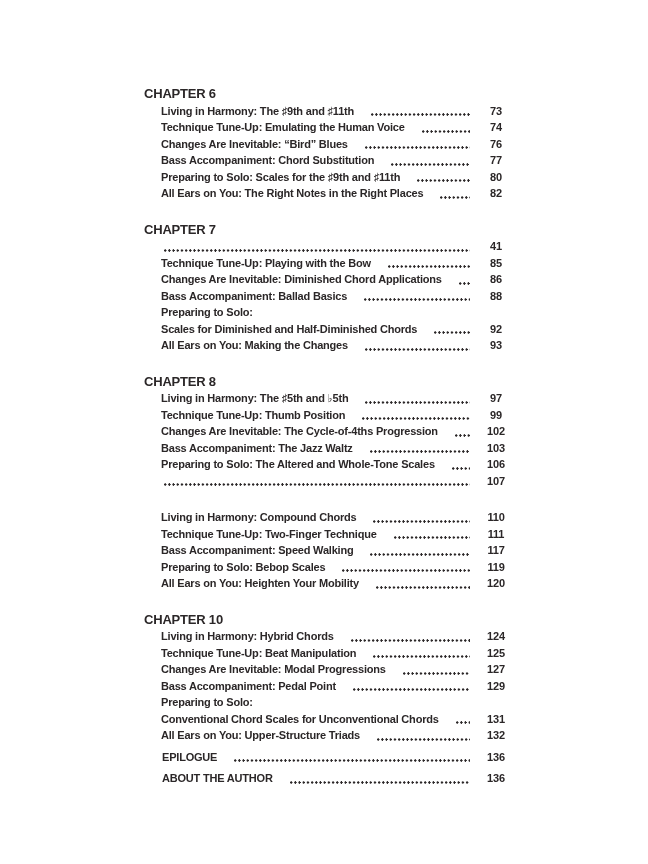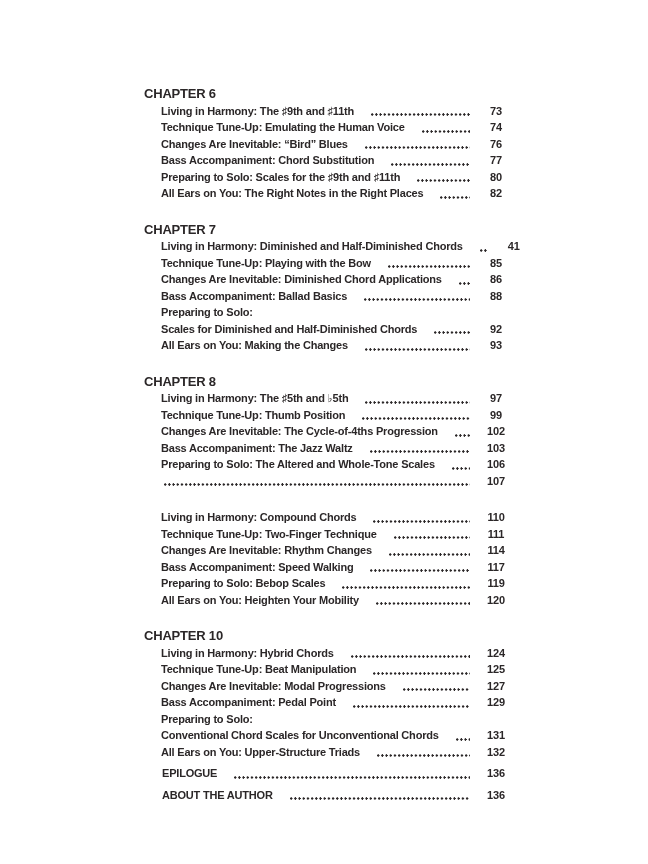--- a/index.html
+++ b/index.html
@@ -99,21 +99,20 @@
             <span class="title">All Ears on You: The Right Notes in the Right Places</span>
             <span class="leader"></span>
             <span class="pagenum">82</span>
           </div>
         </div>
       </div>
       <div class="section">
         <div class="heading-plain">CHAPTER 7</div>
         <div class="entries">
           <div class="row">
-            <span class="title">Living in Harmony: Diminished and Half-Diminished Chords</span>
             <span class="leader"></span>
             <span class="pagenum">41</span>
           </div>
           <div class="row">
             <span class="title">Technique Tune-Up: Playing with the Bow</span>
             <span class="leader"></span>
             <span class="pagenum">85</span>
           </div>
           <div class="row">
             <span class="title">Changes Are Inevitable: Diminished Chord Applications</span>
@@ -178,25 +177,20 @@
         <div class="entries">
           <div class="row">
             <span class="title">Living in Harmony: Compound Chords</span>
             <span class="leader"></span>
             <span class="pagenum">110</span>
           </div>
           <div class="row">
             <span class="title">Technique Tune-Up: Two-Finger Technique</span>
             <span class="leader"></span>
             <span class="pagenum">111</span>
-          </div>
-          <div class="row">
-            <span class="title">Changes Are Inevitable: Rhythm Changes</span>
-            <span class="leader"></span>
-            <span class="pagenum">114</span>
           </div>
           <div class="row">
             <span class="title">Bass Accompaniment: Speed Walking</span>
             <span class="leader"></span>
             <span class="pagenum">117</span>
           </div>
           <div class="row">
             <span class="title">Preparing to Solo: Bebop Scales</span>
             <span class="leader"></span>
             <span class="pagenum">119</span>

